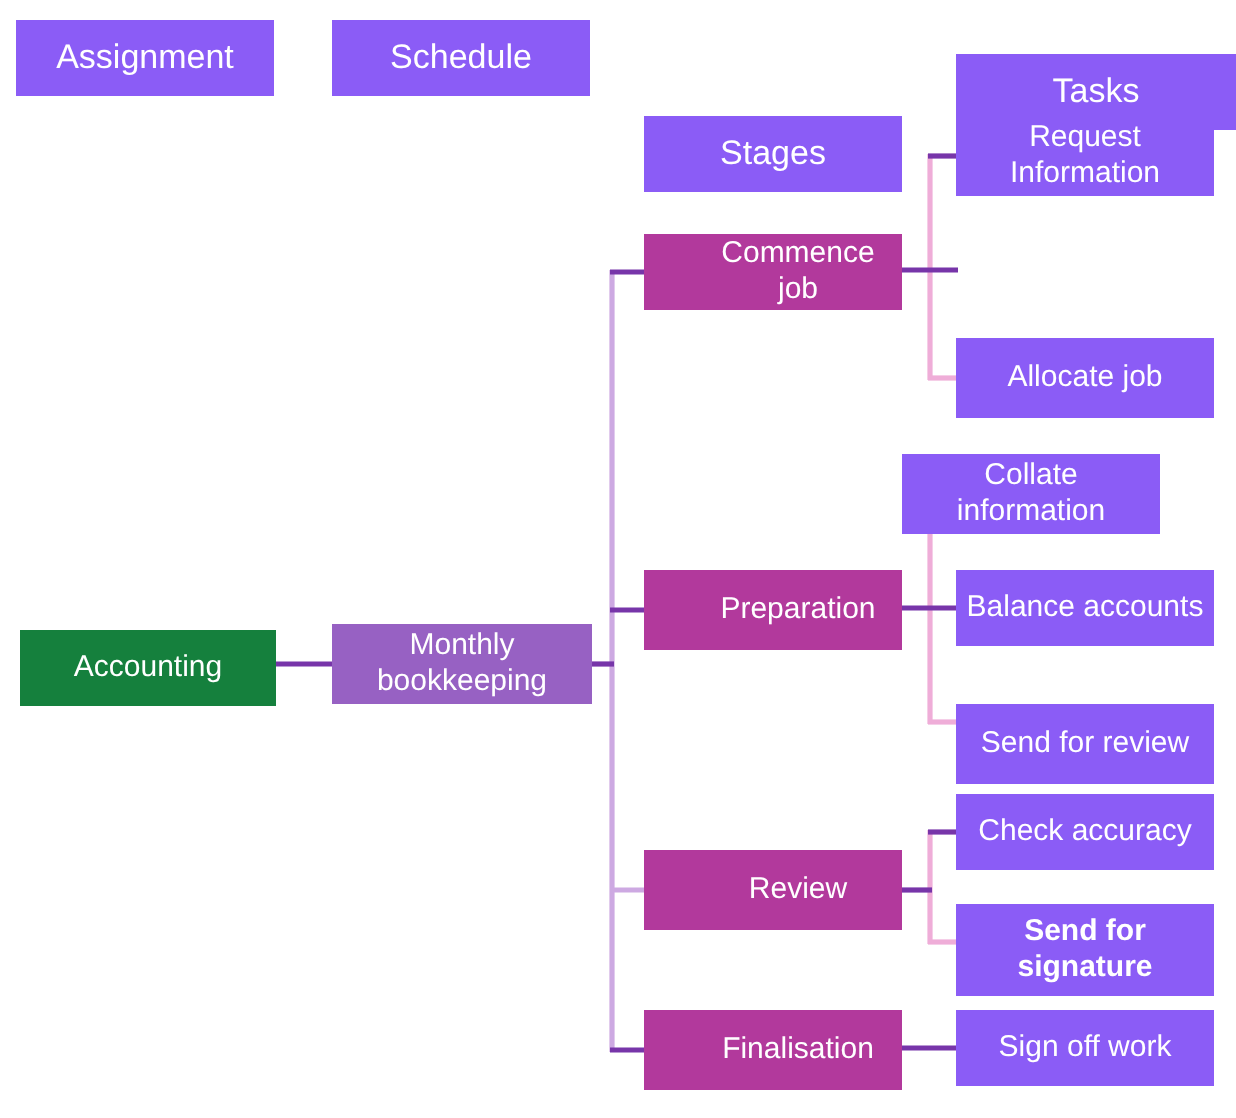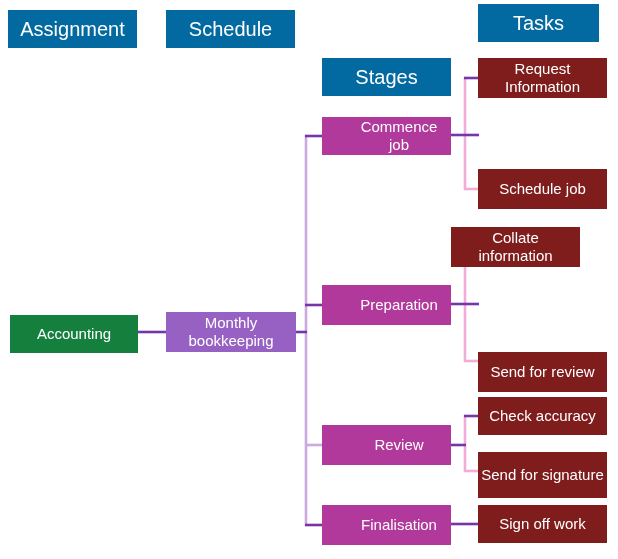--- a/index.html
+++ b/index.html
@@ -27,25 +27,25 @@
     display: flex;
     align-items: center;
     justify-content: center;
     text-align: center;
     color: #ffffff;
     font-size: 15px;
     line-height: 1.22;
     padding: 0 3px;
     box-sizing: border-box;
   }
-  .header { background: #0369a1; font-size: 20px; }
+  .header { background: #8b5cf6; font-size: 17px; }
   .assignment-node { background: #15803d; }
   .schedule-node { background: #9761c3; }
   .stage-node { background: #b2399c; padding-left: 28px; }
-  .task-node { background: #7f1d1d; }
+  .task-node { background: #8b5cf6; }
 </style>
 </head>
 <body>
 
 <div class="canvas">
 
   <svg class="links" viewBox="0 0 618 559">
 
     <g stroke="#efadd8" stroke-width="2.6" fill="none">
       <line x1="465" y1="77" x2="465" y2="190"></line>
@@ -73,32 +73,33 @@
       <line x1="451" y1="524" x2="479" y2="524"></line>
       <line x1="464" y1="78" x2="479" y2="78"></line>
       <line x1="464" y1="247" x2="479" y2="247"></line>
       <line x1="464" y1="416" x2="479" y2="416"></line>
     </g>
   </svg>
 
   <div class="box header" style="left:8px;   top:10px; width:129px; height:38px;">Assignment</div>
   <div class="box header" style="left:166px; top:10px; width:129px; height:38px;">Schedule</div>
   <div class="box header" style="left:322px; top:10px; width:129px; height:38px;margin-top:48px;">Stages</div>
-  <div class="box header" style="left:478px; top:4px; width:121px; height:38px;">Tasks</div>
+  <div class="box header" style="left:478px; top:27px; width:140px; height:38px;">Tasks</div>
 
   <div class="box assignment-node" style="left:10px; top:315px; width:128px; height:38px;">Accounting</div>
 
   <div class="box schedule-node" style="left:166px; top:312px; width:130px; height:40px;">Monthly bookkeeping</div>
 
   <div class="box stage-node" style="left:322px; top:117px; width:129px; height:38px;">Commence job</div>
   <div class="box stage-node" style="left:322px; top:285px; width:129px; height:40px;">Preparation</div>
   <div class="box stage-node" style="left:322px; top:425px; width:129px; height:40px;">Review</div>
   <div class="box stage-node" style="left:322px; top:505px; width:129px; height:40px;">Finalisation</div>
 
   <div class="box task-node" style="left:478px; top:58px;  width:129px; height:40px;">Request Information</div>
-  <div class="box task-node" style="left:478px; top:169px; width:129px; height:40px;">Schedule job</div>
+  <div class="box task-node" style="left:478px; top:169px; width:129px; height:40px;">Allocate job</div>
   <div class="box task-node" style="left:451px; top:227px; width:129px; height:40px;">Collate information</div>
+  <div class="box task-node" style="left:478px; top:285px; width:129px; height:38px;">Balance accounts</div>
   <div class="box task-node" style="left:478px; top:352px; width:129px; height:40px;">Send for review</div>
   <div class="box task-node" style="left:478px; top:397px; width:129px; height:38px;">Check accuracy</div>
-  <div class="box task-node" style="left:478px; top:452px; width:129px; height:46px; padding:0 1px;">Send for signature</div>
+  <div class="box task-node" style="left:478px; top:452px; width:129px; height:46px; padding:0 1px;font-weight:bold;">Send for signature</div>
   <div class="box task-node" style="left:478px; top:505px; width:129px; height:38px;">Sign off work</div>
 
 </div>
 
 </body></html>

